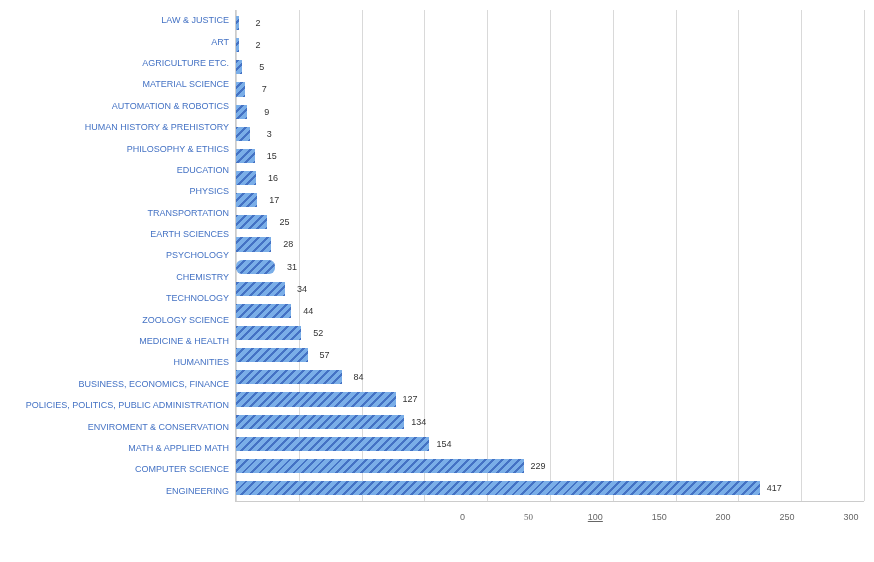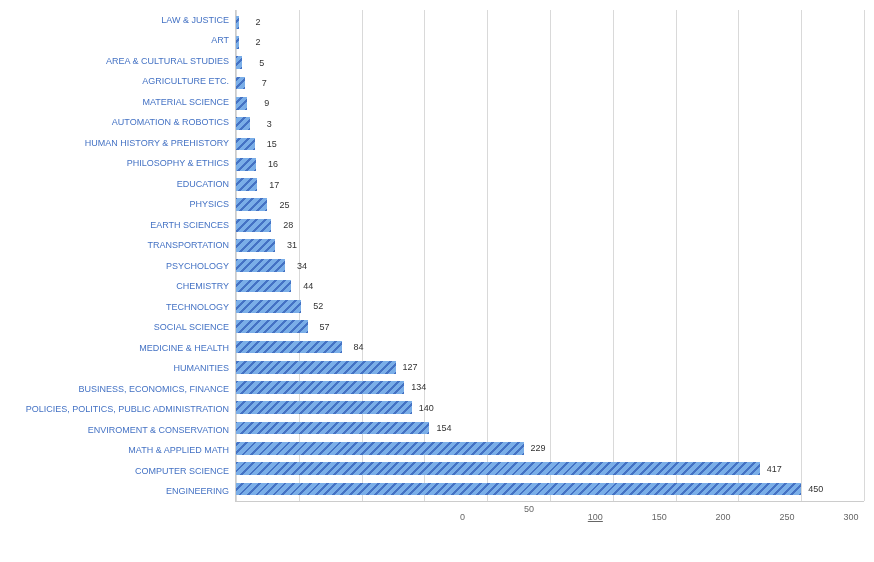--- a/index.html
+++ b/index.html
@@ -106,34 +106,33 @@
     }
   </style>
 </head>
 <body>
 
 <div class="chart-container">
   <div class="chart-area">
     <div class="y-labels" id="y-labels">
         <div class="y-label">LAW &amp; JUSTICE</div>
         <div class="y-label">ART</div>
-        <div class="y-label">AREA &amp; CULTURAL STUDIES</div>
         <div class="y-label">AGRICULTURE ETC.</div>
         <div class="y-label">MATERIAL SCIENCE</div>
         <div class="y-label">AUTOMATION &amp; ROBOTICS</div>
         <div class="y-label">HUMAN HISTORY &amp; PREHISTORY</div>
         <div class="y-label">PHILOSOPHY &amp; ETHICS</div>
         <div class="y-label">EDUCATION</div>
         <div class="y-label">PHYSICS</div>
+        <div class="y-label">TRANSPORTATION</div>
         <div class="y-label">EARTH SCIENCES</div>
-        <div class="y-label">TRANSPORTATION</div>
         <div class="y-label">PSYCHOLOGY</div>
         <div class="y-label">CHEMISTRY</div>
         <div class="y-label">TECHNOLOGY</div>
-        <div class="y-label">SOCIAL SCIENCE</div>
+        <div class="y-label">ZOOLOGY SCIENCE</div>
         <div class="y-label">MEDICINE &amp; HEALTH</div>
         <div class="y-label">HUMANITIES</div>
         <div class="y-label">BUSINESS, ECONOMICS, FINANCE</div>
         <div class="y-label">POLICIES, POLITICS, PUBLIC ADMINISTRATION</div>
         <div class="y-label">ENVIROMENT &amp; CONSERVATION</div>
         <div class="y-label">MATH &amp; APPLIED MATH</div>
         <div class="y-label">COMPUTER SCIENCE</div>
         <div class="y-label">ENGINEERING</div>
       </div>
     <div class="bars-area" id="bars-area">
@@ -200,21 +199,21 @@
             <div class="bar" style="width: 5%;">
               <span class="bar-value">25</span>
             </div>
           </div>
           <div class="bar-row">
             <div class="bar" style="width: 5.6%;">
               <span class="bar-value">28</span>
             </div>
           </div>
           <div class="bar-row">
-            <div class="bar" style="width: 6.2%;">
+            <div class="bar" style="width: 6.2%; border-radius: 6px;">
               <span class="bar-value">31</span>
             </div>
           </div>
           <div class="bar-row">
             <div class="bar" style="width: 7.8%;">
               <span class="bar-value">34</span>
             </div>
           </div>
           <div class="bar-row">
             <div class="bar" style="width: 8.8%;">
@@ -240,49 +239,39 @@
             <div class="bar" style="width: 25.4%;">
               <span class="bar-value">127</span>
             </div>
           </div>
           <div class="bar-row">
             <div class="bar" style="width: 26.8%;">
               <span class="bar-value">134</span>
             </div>
           </div>
           <div class="bar-row">
-            <div class="bar" style="width: 28%;">
-              <span class="bar-value">140</span>
-            </div>
-          </div>
-          <div class="bar-row">
             <div class="bar" style="width: 30.8%;">
               <span class="bar-value">154</span>
             </div>
           </div>
           <div class="bar-row">
             <div class="bar" style="width: 45.8%;">
               <span class="bar-value">229</span>
             </div>
           </div>
           <div class="bar-row">
             <div class="bar" style="width: 83.4%;">
               <span class="bar-value">417</span>
-            </div>
-          </div>
-          <div class="bar-row">
-            <div class="bar" style="width: 90%;">
-              <span class="bar-value">450</span>
             </div>
           </div>
         </div>
     </div>
   </div>
   <div class="x-axis-labels" id="x-axis-labels" style="position: relative; height: 20px;">
       <span class="x-label" style="position: absolute; left: 225px; bottom: 0px;">0</span>
-      <span class="x-label" style="position: absolute; left: 288.9px; bottom: 8px;">50</span>
+      <span class="x-label" style="position: absolute; left: 288.9px; bottom: 0px; font-family: Liberation Serif, serif;">50</span>
       <span class="x-label" style="position: absolute; left: 352.8px; bottom: 0px; text-decoration: underline;">100</span>
       <span class="x-label" style="position: absolute; left: 416.7px; bottom: 0px;">150</span>
       <span class="x-label" style="position: absolute; left: 480.6px; bottom: 0px;">200</span>
       <span class="x-label" style="position: absolute; left: 544.5px; bottom: 0px;">250</span>
       <span class="x-label" style="position: absolute; left: 608.4px; bottom: 0px;">300</span>
     </div>
 </div>
 
 </body></html>

